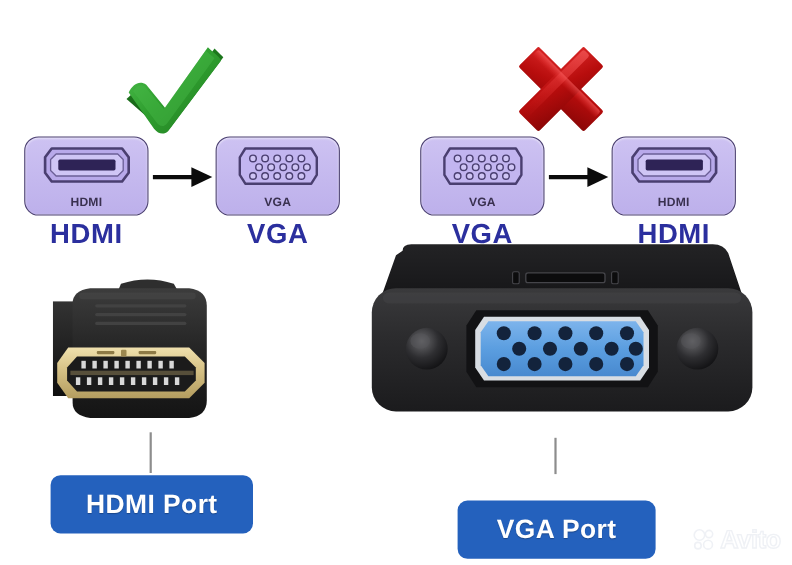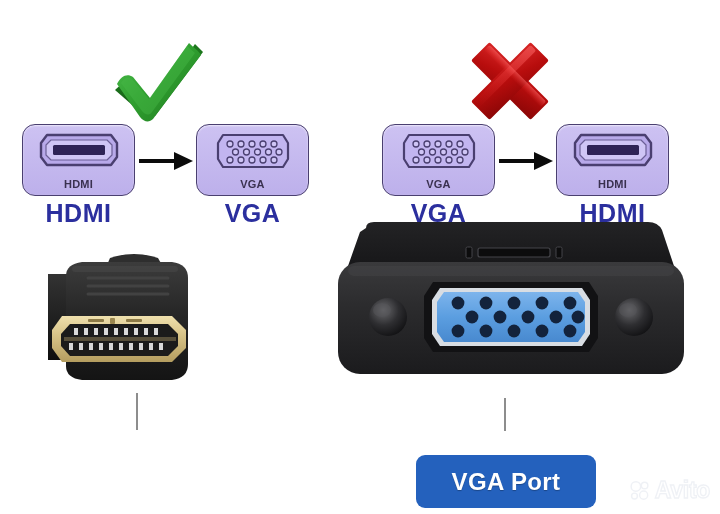--- a/index.html
+++ b/index.html
@@ -444,20 +444,21 @@
         <ellipse cx="52" cy="92" rx="9" ry="7" fill="#55555a" opacity=".5"></ellipse>
         <circle cx="304" cy="99" r="19" fill="url(#gScrew)"></circle>
         <ellipse cx="298" cy="92" rx="9" ry="7" fill="#55555a" opacity=".5"></ellipse>
       </g>
     </svg>
   </div>
 
   <div class="leader-line" id="leader-hdmi"></div>
   <div class="leader-line" id="leader-vga"></div>
 
+  <div class="callout" id="callout-hdmi">HDMI Port</div>
   <div class="callout" id="callout-vga">VGA Port</div>
 
   <div id="watermark">
     <svg class="wm-logo" viewBox="0 0 24 24">
       <circle cx="7.5" cy="7" r="5.2" fill="none" stroke="#e2e6ee" stroke-width="1.6"></circle>
       <circle cx="17" cy="6" r="3.6" fill="none" stroke="#e2e6ee" stroke-width="1.6"></circle>
       <circle cx="6" cy="17.5" r="3.2" fill="none" stroke="#e2e6ee" stroke-width="1.6"></circle>
       <circle cx="16" cy="16.5" r="4.4" fill="none" stroke="#e2e6ee" stroke-width="1.6"></circle>
     </svg>
     <span class="wm-text">Avito</span>

